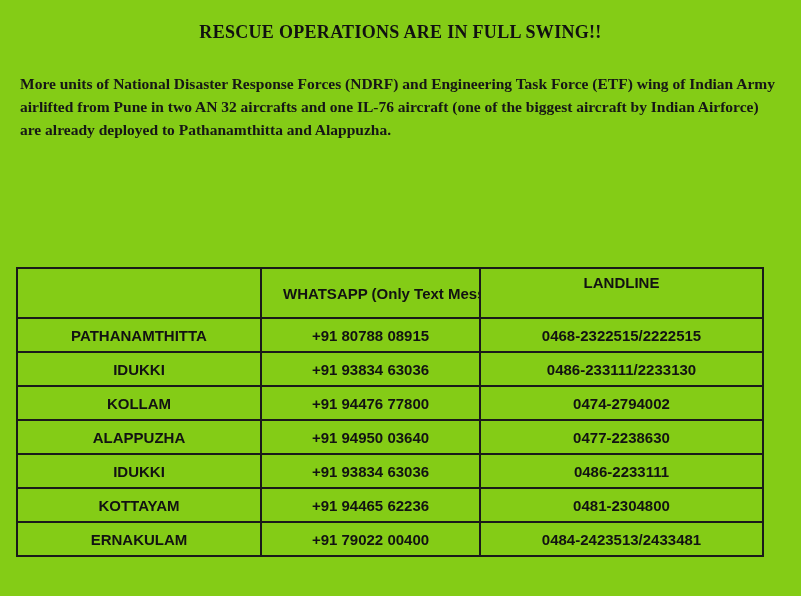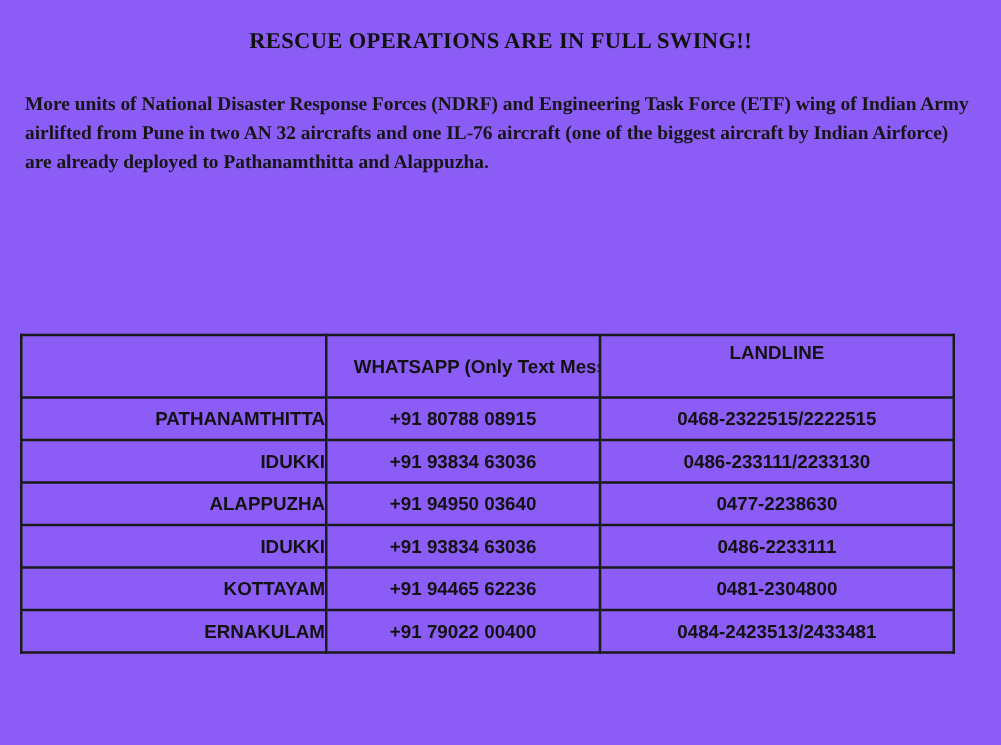--- a/index.html
+++ b/index.html
@@ -4,21 +4,21 @@
 <style>
   html, body {
     margin: 0;
     padding: 0;
     background: #ffffff;
   }
   .page {
     position: relative;
     width: 801px;
     height: 596px;
-    background: #8b5cf6;
+    background: #84cc16;
     overflow: hidden;
     color: #141414;
   }
   .doc-title {
     position: absolute;
     top: 22px;
     left: 0;
     width: 100%;
     text-align: center;
     font-family: "Liberation Serif", serif;
@@ -83,21 +83,21 @@
   th.hdr-landline .wrap {
     display: inline-block;
     padding-bottom: 25px;
     line-height: 18px;
   }
   table.contacts tbody td {
     height: 32px;
     vertical-align: middle;
   }
   td.district {
-    text-align: right;
+    text-align: center;
     padding-left: 10px;
   }
   td.whatsapp, td.landline {
     text-align: center;
     border-radius: 17px;
   }
 </style>
 </head>
 <body>
 
@@ -130,20 +130,25 @@
         <td class="district">PATHANAMTHITTA</td>
         <td class="whatsapp">+91 80788 08915</td>
         <td class="landline">0468-2322515/2222515</td>
       </tr>
       <tr>
         <td class="district">IDUKKI</td>
         <td class="whatsapp">+91 93834 63036</td>
         <td class="landline">0486-233111/2233130</td>
       </tr>
       <tr>
+        <td class="district">KOLLAM</td>
+        <td class="whatsapp">+91 94476 77800</td>
+        <td class="landline">0474-2794002</td>
+      </tr>
+      <tr>
         <td class="district">ALAPPUZHA</td>
         <td class="whatsapp">+91 94950 03640</td>
         <td class="landline">0477-2238630</td>
       </tr>
       <tr>
         <td class="district">IDUKKI</td>
         <td class="whatsapp">+91 93834 63036</td>
         <td class="landline">0486-2233111</td>
       </tr>
       <tr>

